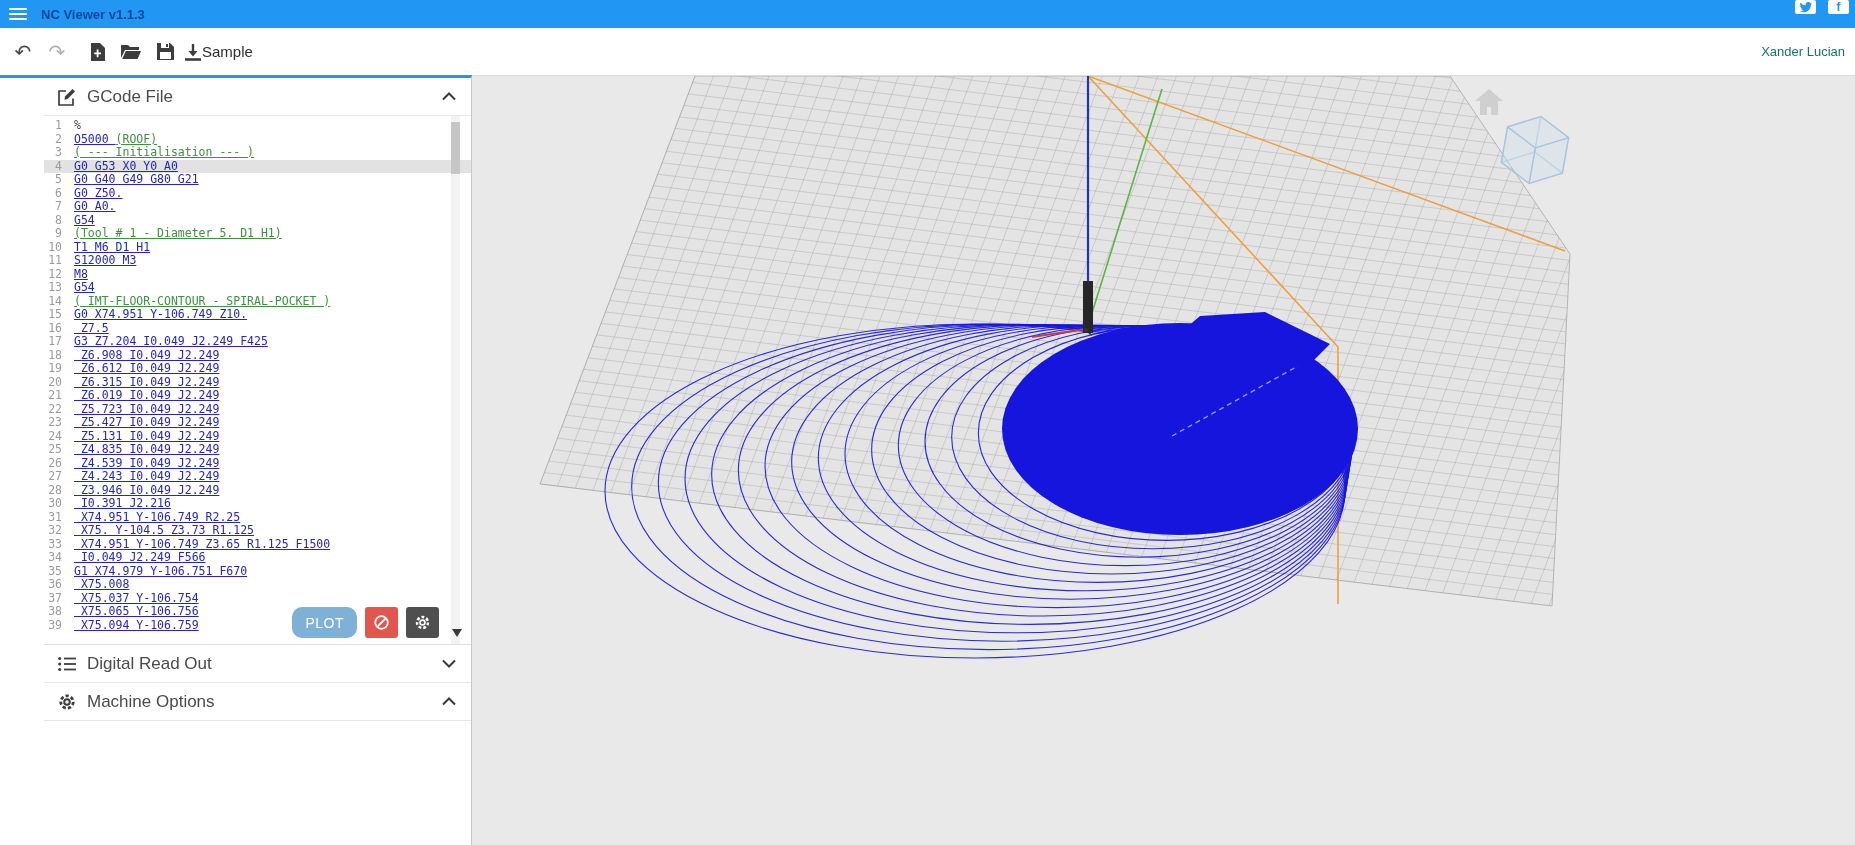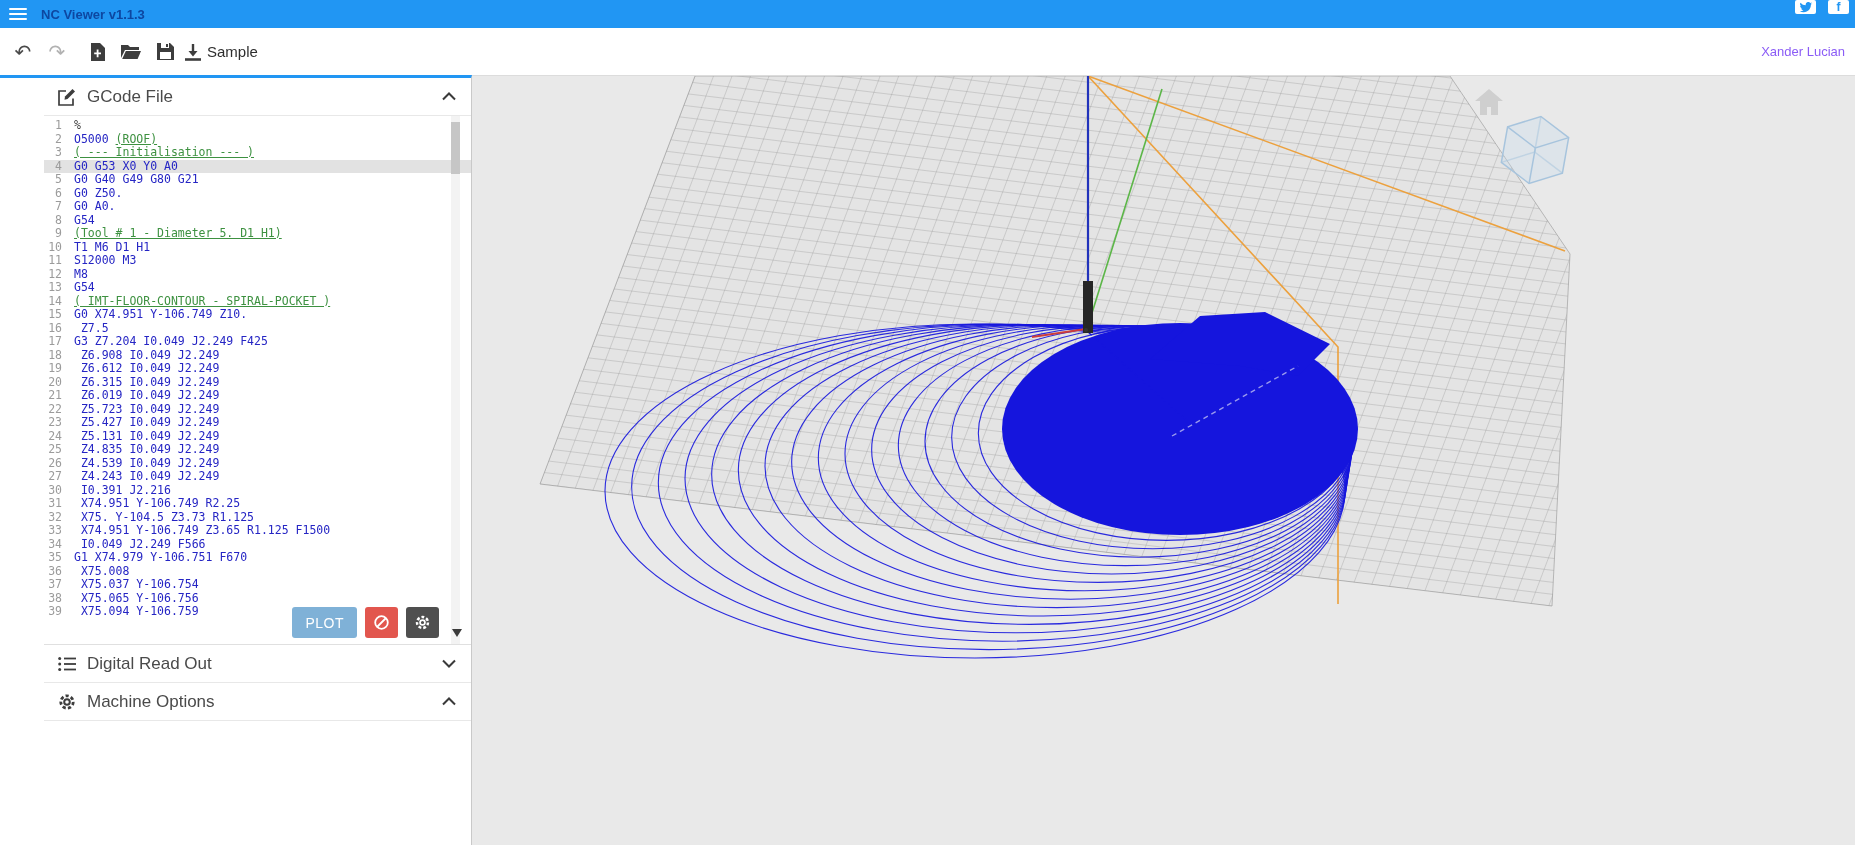--- a/index.html
+++ b/index.html
@@ -15,42 +15,42 @@
   .hamburger span { height:2px; background:#fff; border-radius:1px; }
   .topbar-title { margin-left:14px; font-size:13px; font-weight:bold; color:#0d47a1; white-space:nowrap; }
   .social { position:absolute; right:6px; top:0; height:15px; display:flex; gap:12px; align-items:flex-start; }
   .social-btn { width:21px; height:14px; background:#fff; border-radius:2px; display:flex; align-items:center; justify-content:center; cursor:pointer; overflow:hidden; }
   .fb-glyph { color:var(--accent); font-size:12px; font-weight:bold; line-height:1; }
   
   .toolbar { height:47px; display:flex; align-items:center; border-bottom:0; padding-left:6px; background:#fff; }
   .tb-btn { width:34px; height:36px; display:flex; align-items:center; justify-content:center; cursor:pointer; }
   .undo-glyph { font-size:20px; color:#4a4a4a; font-family:"DejaVu Sans", sans-serif; }
   .redo-glyph { font-size:20px; color:#b2b2b2; font-family:"DejaVu Sans", sans-serif; }
-  .sample-btn { display:flex; align-items:center; gap:5px; margin-left:2px; cursor:pointer; }
+  .sample-btn { display:flex; align-items:center; margin-left:2px; cursor:pointer; }
   .sample-label { font-size:15px; color:#2e2e2e; }
-  .user { margin-left:auto; margin-right:10px; font-size:13px; color:#8b5cf6; }
+  .user { margin-left:auto; margin-right:10px; font-size:13px; color:#0f766e; }
   
   .content { display:flex; height:783px; }
   .sidebar { width:472px; flex:none; background:#fff; border-right:1px solid #c9c9c9; border-top:3px solid var(--accent); display:flex; flex-direction:column;padding-left:44px; }
   .panel-header { height:38px; flex:none; display:flex; align-items:center; padding:0 14px; border-bottom:1px solid #e8e8e8; cursor:pointer; background:#fff; }
   .panel-title { font-size:17px; color:#4a4a4a; margin-left:11px; }
   .chev { margin-left:auto; display:flex; }
   
   .editor { position:relative; height:529px; flex:none; overflow:hidden; border-bottom:1px solid #e0e0e0; background:#fff; padding-top:3px; }
   .code-row { display:flex; height:13.5px; line-height:13.5px; font-family:"DejaVu Sans Mono", monospace; font-size:11.5px; white-space:pre; }
   .code-row.active { background:var(--active-bg); }
   .gutter { width:30px; flex:none; text-align:right; padding-right:12px; color:var(--linenum); }
-  .tok-c { color:var(--code); }
+  .tok-c { color:var(--code);text-decoration:underline; }
   .tok-m { color:var(--comment);text-decoration:underline; }
   .tok-p { color:var(--plain); }
   .editor-scrollbar { position:absolute; top:0; right:11px; width:9px; height:100%; background:#f3f3f3; cursor:pointer; }
   .editor-thumb { position:absolute; top:6px; left:0; width:9px; height:52px; background:#c6c6c6; cursor:grab; }
   .scroll-down { position:absolute; right:9px; bottom:2px; width:0; height:0; border:5px solid transparent; border-top:8px solid #3a3a3a; cursor:pointer; }
   .editor-actions { position:absolute; right:32px; bottom:6px; display:flex; gap:8px; align-items:center; }
-  .btn-plot { background:var(--plot-bg); color:#fff; border:none; border-radius:3px; height:31px; padding:0 13px; font-size:14px; letter-spacing:.5px; font-family:"Liberation Sans",sans-serif; cursor:pointer; }
+  .btn-plot { background:var(--plot-bg); color:#fff; border:none; border-radius:10px; height:31px; padding:0 13px; font-size:14px; letter-spacing:.5px; font-family:"Liberation Sans",sans-serif; cursor:pointer; }
   .btn-sq { width:33px; height:31px; border:none; border-radius:3px; display:flex; align-items:center; justify-content:center; cursor:pointer; }
   .btn-stop { background:var(--stop-bg); }
   .btn-gear { background:var(--settings-bg); }
   .machine-body { flex:1; background:#fff; }
   
   .viewport { flex:1; position:relative; background:#e9e9e9; border-top:1px solid #dcdcdc; overflow:hidden; }
   .viewport svg.scene { position:absolute; left:0; top:0; }
   .home-btn { position:absolute; left:1002px; top:12px; cursor:pointer; }
   .view-cube { position:absolute; left:1024px; top:34px; cursor:pointer; }
 </style>
@@ -155,20 +155,21 @@
             <div class="code-row"><span class="gutter">18</span><span><span class="tok-c"> Z6.908 I0.049 J2.249</span></span></div>
             <div class="code-row"><span class="gutter">19</span><span><span class="tok-c"> Z6.612 I0.049 J2.249</span></span></div>
             <div class="code-row"><span class="gutter">20</span><span><span class="tok-c"> Z6.315 I0.049 J2.249</span></span></div>
             <div class="code-row"><span class="gutter">21</span><span><span class="tok-c"> Z6.019 I0.049 J2.249</span></span></div>
             <div class="code-row"><span class="gutter">22</span><span><span class="tok-c"> Z5.723 I0.049 J2.249</span></span></div>
             <div class="code-row"><span class="gutter">23</span><span><span class="tok-c"> Z5.427 I0.049 J2.249</span></span></div>
             <div class="code-row"><span class="gutter">24</span><span><span class="tok-c"> Z5.131 I0.049 J2.249</span></span></div>
             <div class="code-row"><span class="gutter">25</span><span><span class="tok-c"> Z4.835 I0.049 J2.249</span></span></div>
             <div class="code-row"><span class="gutter">26</span><span><span class="tok-c"> Z4.539 I0.049 J2.249</span></span></div>
             <div class="code-row"><span class="gutter">27</span><span><span class="tok-c"> Z4.243 I0.049 J2.249</span></span></div>
+            <div class="code-row"><span class="gutter">28</span><span><span class="tok-c"> Z3.946 I0.049 J2.249</span></span></div>
             <div class="code-row"><span class="gutter">30</span><span><span class="tok-c"> I0.391 J2.216</span></span></div>
             <div class="code-row"><span class="gutter">31</span><span><span class="tok-c"> X74.951 Y-106.749 R2.25</span></span></div>
             <div class="code-row"><span class="gutter">32</span><span><span class="tok-c"> X75. Y-104.5 Z3.73 R1.125</span></span></div>
             <div class="code-row"><span class="gutter">33</span><span><span class="tok-c"> X74.951 Y-106.749 Z3.65 R1.125 F1500</span></span></div>
             <div class="code-row"><span class="gutter">34</span><span><span class="tok-c"> I0.049 J2.249 F566</span></span></div>
             <div class="code-row"><span class="gutter">35</span><span><span class="tok-c">G1 X74.979 Y-106.751 F670</span></span></div>
             <div class="code-row"><span class="gutter">36</span><span><span class="tok-c"> X75.008</span></span></div>
             <div class="code-row"><span class="gutter">37</span><span><span class="tok-c"> X75.037 Y-106.754</span></span></div>
             <div class="code-row"><span class="gutter">38</span><span><span class="tok-c"> X75.065 Y-106.756</span></span></div>
             <div class="code-row"><span class="gutter">39</span><span><span class="tok-c"> X75.094 Y-106.759</span></span></div>

